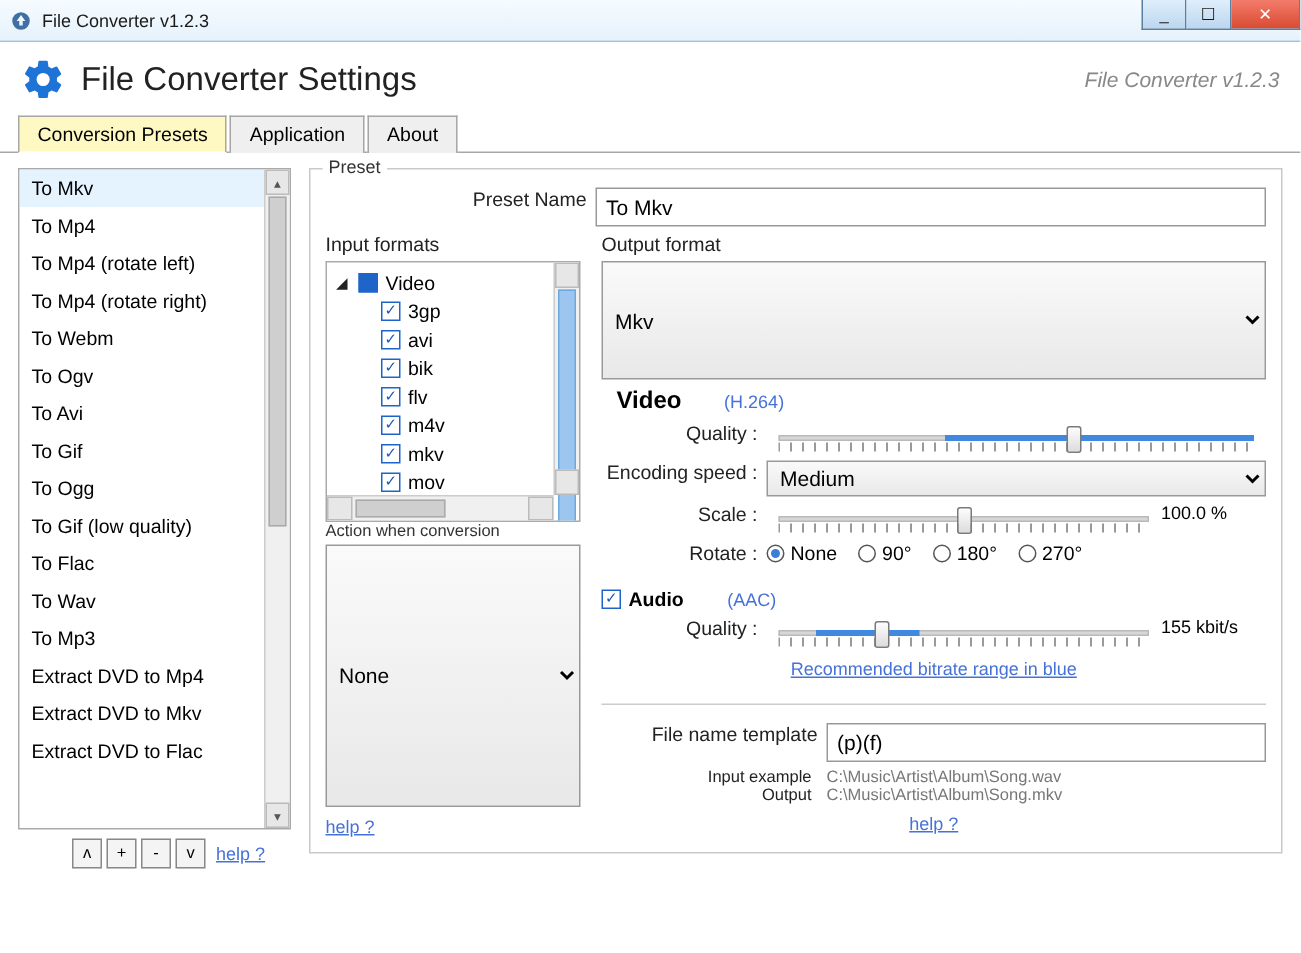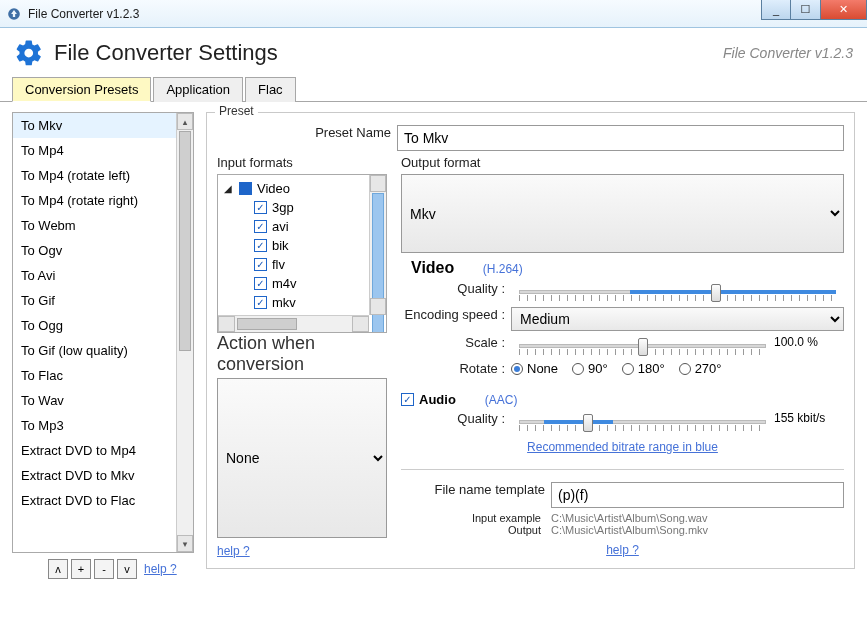--- a/index.html
+++ b/index.html
@@ -62,21 +62,21 @@
   .toggler { width:10px; color:#222; font-size:10px; }
   .tree-child { padding-left:34px; }
   .ifbox .vscroll { width:17px; background:#f0f0f0; border-left:1px solid #ccc; position:absolute; top:0; right:0; bottom:17px; }
   .ifbox .vscroll .arrow { height:17px; background:#e7e7e7; border:1px solid #bbb; }
   .ifbox .vscroll .thumb { position:absolute; left:2px; right:2px; top:18px; height:180px; background:#9cc6ef; border:1px solid #6fa8dc; }
   .ifbox .hscroll { height:17px; position:absolute; left:0; right:17px; bottom:0; background:#f0f0f0; border-top:1px solid #ccc; display:flex; }
   .ifbox .hscroll .arrow { width:17px; border:1px solid #bbb; background:#e7e7e7; }
   .ifbox .hscroll .thumb { flex:0 0 60px; margin:2px; background:#cfcfcf; border:1px solid #aaa; }
   .ifbox .hscroll .track { flex:1; }
 
-  .section-title { font-size:18px; color:#333; margin:0 0; }
+  .section-title { font-size:11px; color:#333; margin:0 0; }
   .actiondrop { margin-top:3px; }
 
   .outcol { flex:1; min-width:0; display:flex; flex-direction:column; }
   .hdr13 { font-size:13px; color:#222; margin-bottom:4px; }
   .group { margin:6px 0; }
   .codec { color:#4672d8; font-size:12px; margin-left:24px; }
   .bold { font-weight:600; }
   .chkline { display:flex; align-items:center; gap:5px; font-size:13px; }
   .chkline .chk { width:13px; height:13px; border:1px solid #1e65c9; display:inline-flex; align-items:center; justify-content:center; background:#fff; }
   .chkline .chk.checked::after { content:"✓"; font-size:10px; color:#1858b8; line-height:1; }
@@ -126,21 +126,21 @@
         <path d="M19.14,12.94a7.14,7.14,0,0,0,.05-.94,7.14,7.14,0,0,0-.05-.94l2.11-1.65a.5.5,0,0,0,.12-.64l-2-3.46a.5.5,0,0,0-.61-.22l-2.49,1a7,7,0,0,0-1.62-.94l-.38-2.65A.5.5,0,0,0,13.8,2H9.8a.5.5,0,0,0-.49.42L8.93,5.07a7,7,0,0,0-1.62.94l-2.49-1a.5.5,0,0,0-.61.22l-2,3.46a.5.5,0,0,0,.12.64L4.44,11a7.14,7.14,0,0,0-.05.94,7.14,7.14,0,0,0,.05.94L2.33,14.53a.5.5,0,0,0-.12.64l2,3.46a.5.5,0,0,0,.61.22l2.49-1a7,7,0,0,0,1.62.94l.38,2.65a.5.5,0,0,0,.49.42h4a.5.5,0,0,0,.49-.42l.38-2.65a7,7,0,0,0,1.62-.94l2.49,1a.5.5,0,0,0,.61-.22l2-3.46a.5.5,0,0,0-.12-.64ZM11.8,15.5A3.5,3.5,0,1,1,15.3,12,3.5,3.5,0,0,1,11.8,15.5Z"></path>
       </svg>
   </span>
   <h1>File Converter Settings</h1>
   <span class="prod">File Converter v1.2.3</span>
 </div>
 
 <div class="tabs">
   <div class="tab active">Conversion Presets</div>
   <div class="tab">Application</div>
-  <div class="tab">Flac</div>
+  <div class="tab">About</div>
 </div>
 
 <div class="main">
 
   <div style="display:flex;flex-direction:column;">
     <div class="presetlist" style="height:454px;">
       <div class="items" id="preset-items">
           <div class="item sel">To Mkv</div>
           <div class="item">To Mp4</div>
           <div class="item">To Mp4 (rotate left)</div>

